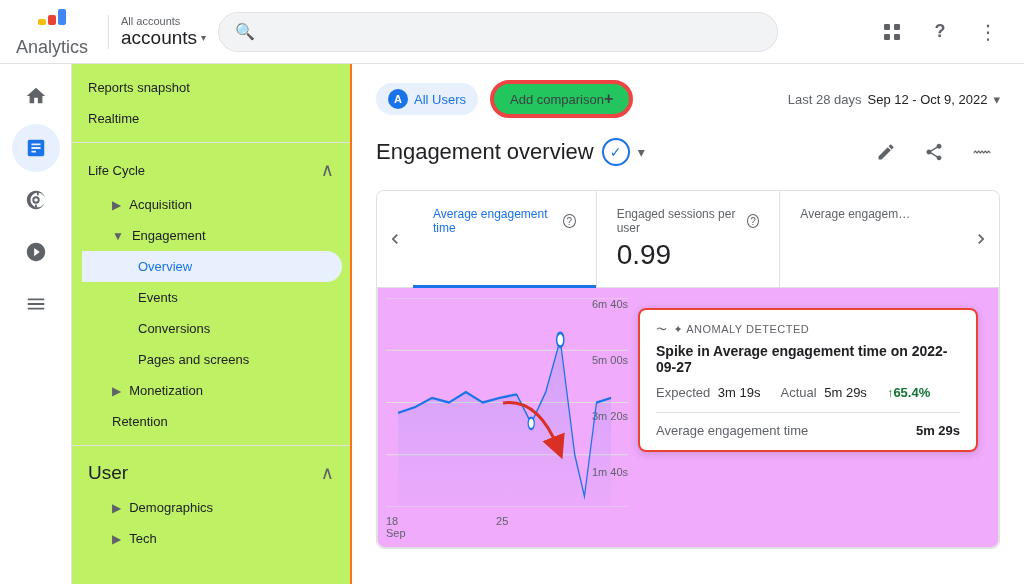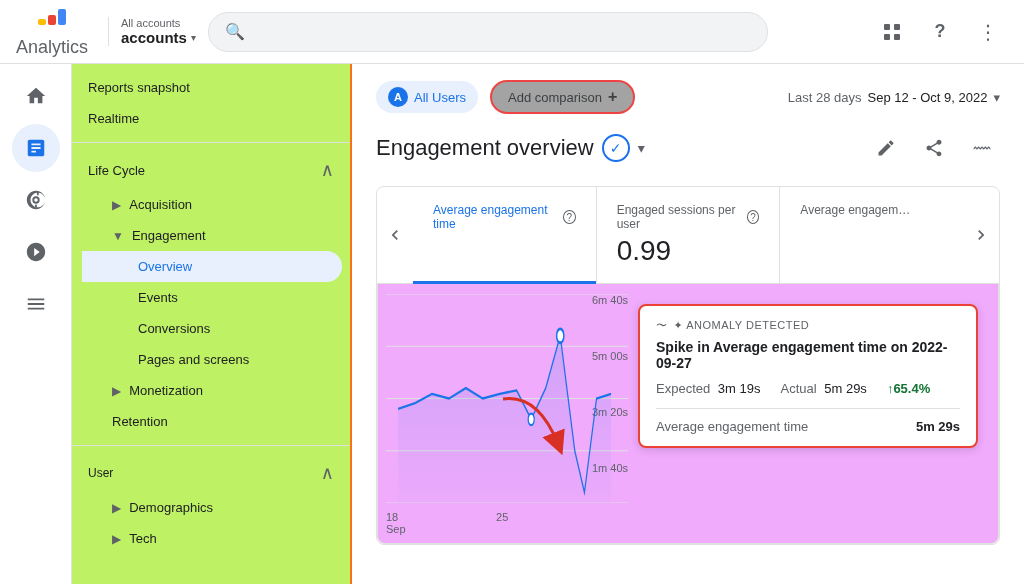--- a/index.html
+++ b/index.html
@@ -179,28 +179,27 @@
       display: flex;
       align-items: center;
       justify-content: center;
       color: white;
       font-size: 11px;
       font-weight: bold;
     }
     .add-comparison-btn {
       display: flex;
       align-items: center;
-      gap: 6px;
-      border: 2px solid #ef4444;
+      border: 4px solid #ef4444;
       border-radius: 24px;
       padding: 6px 16px;
       font-size: 13px;
       color: #3c4043;
       cursor: pointer;
-      background: #a3a3a3;
+      background: #22c55e;
     }
 
     .date-range {
       margin-left: auto;
       display: flex;
       align-items: center;
       gap: 6px;
       font-size: 13px;
       color: #5f6368;
       cursor: pointer;
@@ -390,21 +389,21 @@
     <div class="logo-bars">
       <div class="logo-bar logo-bar-1"></div>
       <div class="logo-bar logo-bar-2"></div>
       <div class="logo-bar logo-bar-3"></div>
     </div>
     <span class="topnav-title">Analytics</span>
   </div>
   <div class="topnav-account">
     <span style="font-size:11px;color:#5f6368;">All accounts</span>
     <div class="topnav-account-row">
-      <span style="font-size:15px;color:#202124;font-weight:700;">accounts</span>
+      <span style="font-size:19px;color:#202124;font-weight:400;">accounts</span>
       <span class="chevron-down">▾</span>
     </div>
   </div>
   <div class="search-bar">
     <span style="color:#5f6368;font-size:16px;">🔍</span>
     <input type="text" placeholder="" style="">
   </div>
   <div class="topnav-right">
     <div class="icon-btn">
       <svg width="20" height="20" viewBox="0 0 20 20">
@@ -500,21 +499,21 @@
       <span>Monetization</span>
     </div>
 
     <div class="nav-item nav-item-indent">
       <span>Retention</span>
     </div>
 
     <div class="nav-separator"></div>
 
     <div class="nav-section-header">
-      <span style="font-size:12px;font-weight:500;color:#202124;">User</span>
+      <span style="font-size:19px;font-weight:500;color:#202124;">User</span>
       <span style="font-size:18px;color:#5f6368;">∧</span>
     </div>
 
     <div class="nav-item nav-item-indent">
       <span style="font-size:12px;color:#5f6368;">▶</span>
       <span>Demographics</span>
     </div>
 
     <div class="nav-item nav-item-indent">
       <span style="font-size:12px;color:#5f6368;">▶</span>

